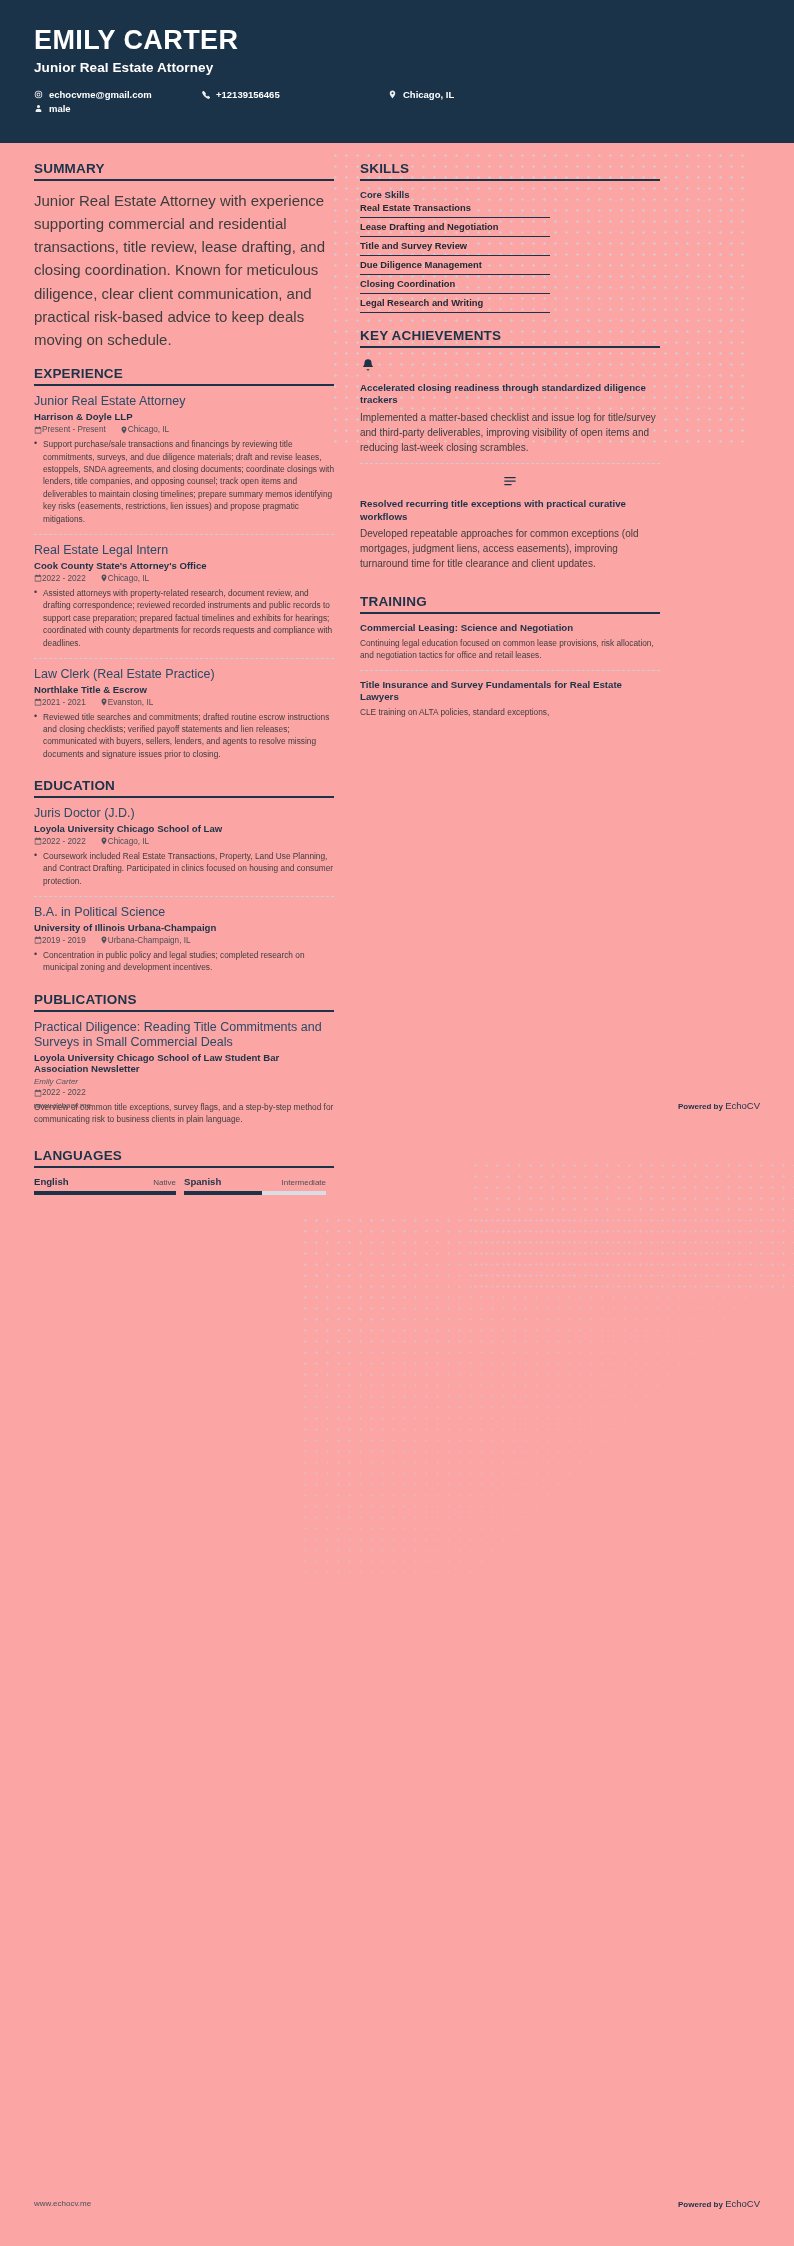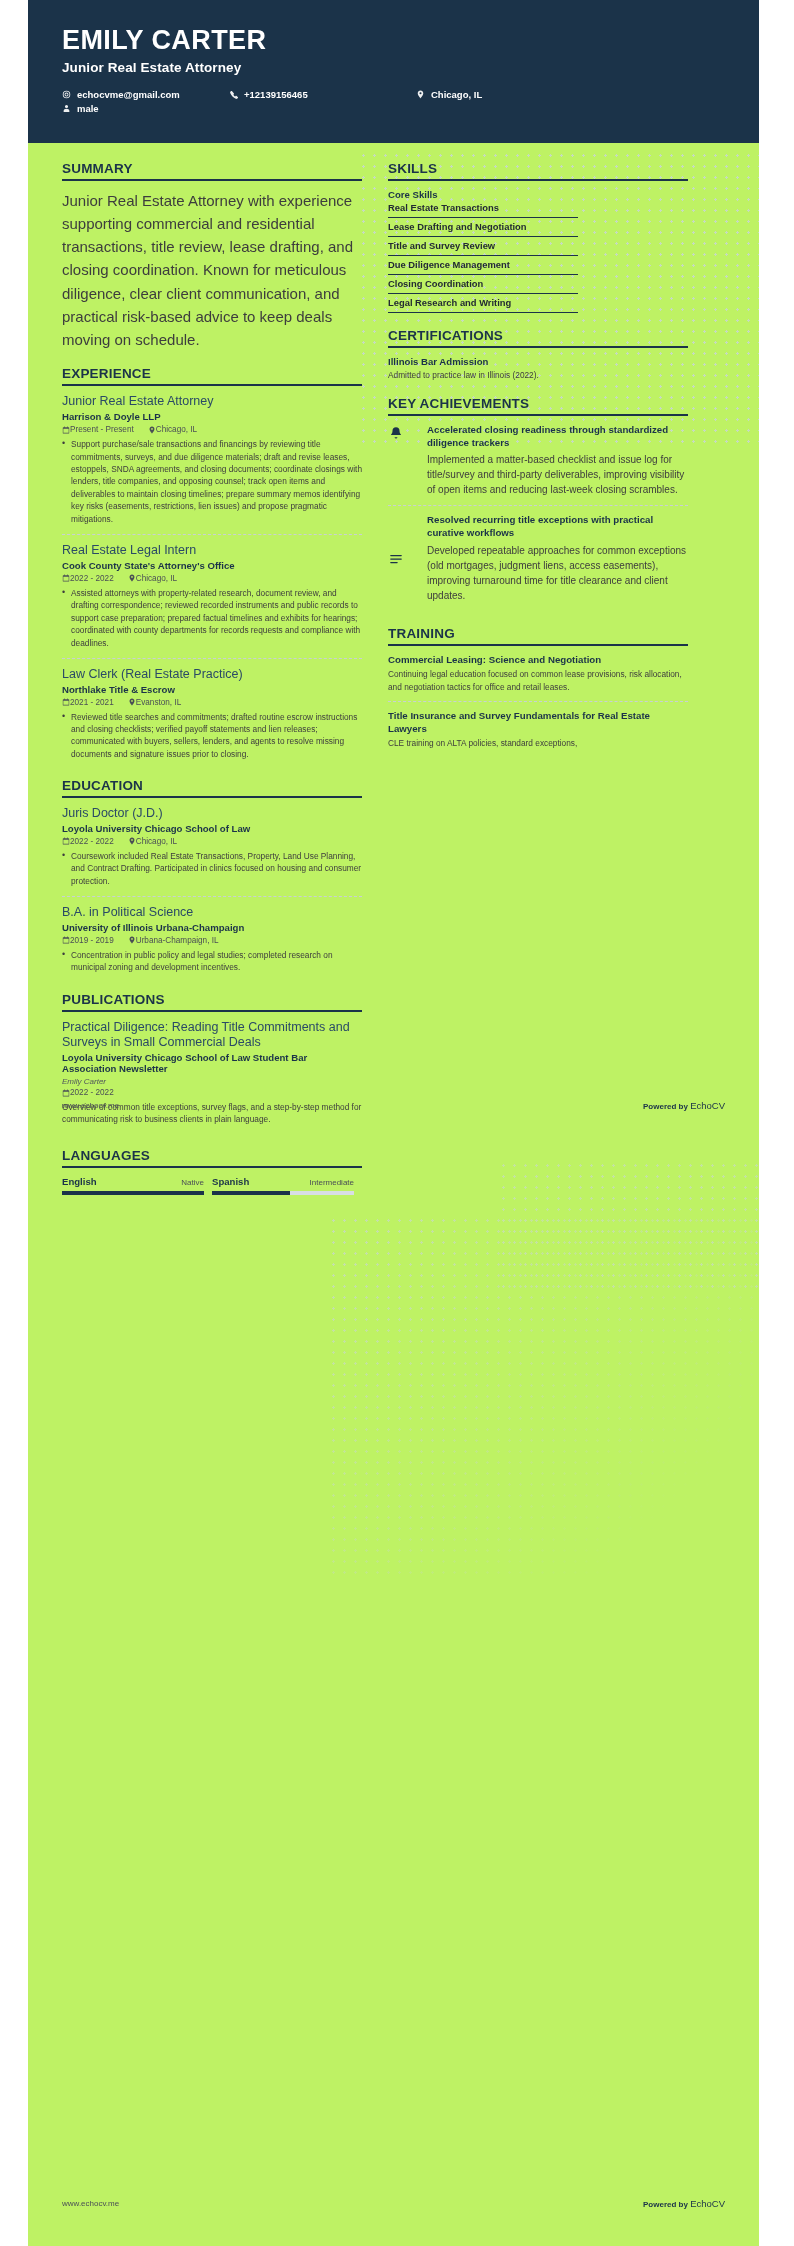--- a/index.html
+++ b/index.html
@@ -6,25 +6,24 @@
 
   html, body {
     width: 794px;
     background: #ffffff;
     font-family: "Liberation Sans", sans-serif;
     color: #333333;
   }
 
   .page {
     position: relative;
-    width: 731px;
+    width: 794px;
     min-height: 2246px;
-    background: #bef264;
+    background: #fca5a5;
     overflow: hidden;
-    margin-left: 28px;
   }
 
   
   .dots {
     position: absolute;
     pointer-events: none;
     background-image: radial-gradient(#c9d3dd 1.15px, transparent 1.2px);
     background-size: 11px 11px;
     opacity: .75;
   }
@@ -187,24 +186,25 @@
     font-size: 9.6px;
     font-weight: bold;
     color: #1b3349;
     margin-bottom: 2px;
   }
   .cert-desc { font-size: 8.3px; line-height: 1.5; color: #3d3d3d; }
 
   
   .ach {
     display: flex;
-    gap: 23px;
+    gap: 9px;
     padding-bottom: 8px;
     margin-bottom: 8px;
     border-bottom: 1px dashed #c8cfd6;
+    flex-direction: column;
   }
   .ach.last { border-bottom: none; align-items: center; }
   .ach-ico {
     flex: 0 0 auto;
     width: 16px; height: 16px;
     display: flex; align-items: center; justify-content: center;
     margin-top: 1px;
   }
   .ach-ico svg { width: 14px; height: 14px; fill: #1b3349; }
   .ach-title {
@@ -508,27 +508,20 @@
         <div class="sec-title">SKILLS</div>
         <div class="skills-group-label">Core Skills</div>
         <div class="skill-row first">Real Estate Transactions</div>
         <div class="skill-row">Lease Drafting and Negotiation</div>
         <div class="skill-row">Title and Survey Review</div>
         <div class="skill-row">Due Diligence Management</div>
         <div class="skill-row">Closing Coordination</div>
         <div class="skill-row">Legal Research and Writing</div>
       </div>
 
-      <div class="sec">
-        <div class="sec-title">CERTIFICATIONS</div>
-        <div>
-          <div class="cert-name">Illinois Bar Admission</div>
-          <div class="cert-desc">Admitted to practice law in Illinois (2022).</div>
-        </div>
-      </div>
 
       <div class="sec">
         <div class="sec-title">KEY ACHIEVEMENTS</div>
 
         <div class="ach">
           <span class="ach-ico">
             <svg viewBox="0 0 24 24">
                 <path d="M12 2a6 6 0 00-6 6c0 4-1.6 5.6-2.4 6.4-.4.4-.1 1.1.5 1.1h15.8c.6 0 .9-.7.5-1.1C19.6 13.6 18 12 18 8a6 6 0 00-6-6zm0 19.5a2.6 2.6 0 002.5-2.1h-5A2.6 2.6 0 0012 21.5z"></path>
               </svg>
           </span>

